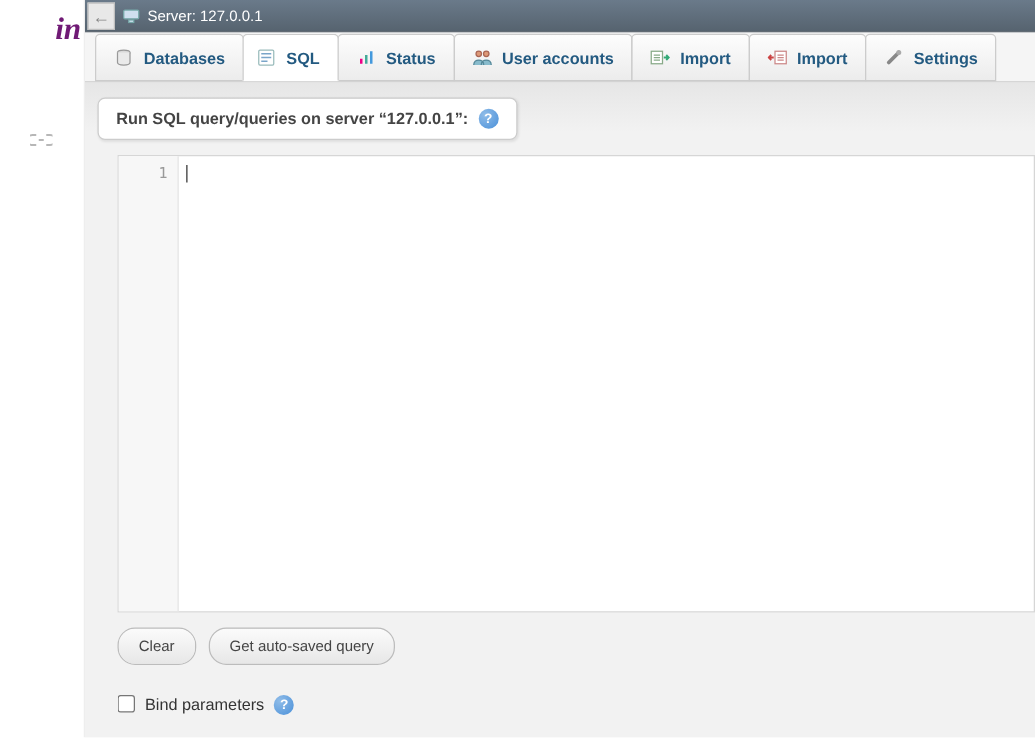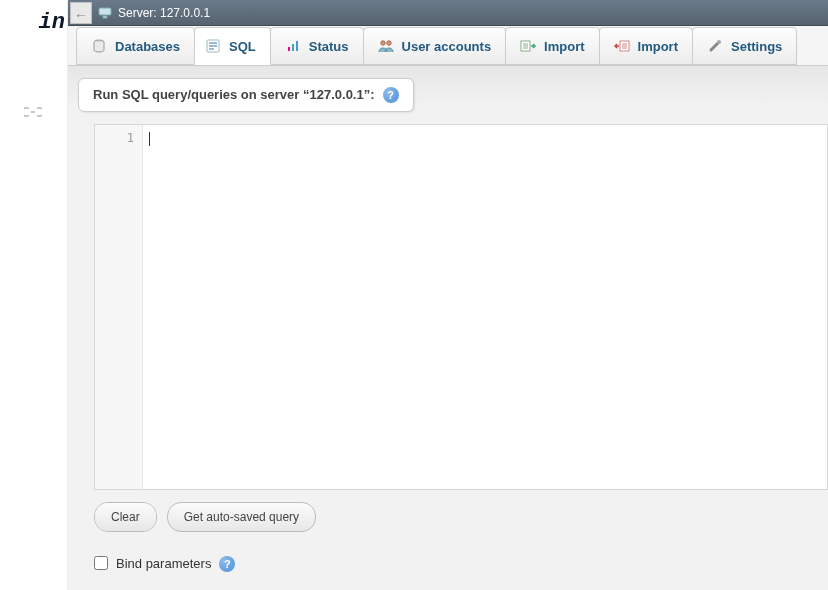--- a/index.html
+++ b/index.html
@@ -17,23 +17,23 @@
       left: 0; top: 0;
       width: 68px; height: 100%;
       background: #fff;
       border-right: 1px solid #eee;
     }
     .logo-fragment {
       position: absolute;
       top: 10px; right: 2px;
       font-style: italic;
       font-weight: bold;
-      font-size: 22px;
-      color: #0f172a;
-      font-family: Liberation Mono, monospace;
+      font-size: 25px;
+      color: #701a75;
+      font-family: Liberation Serif, serif;
     }
     .link-icon {
       position: absolute;
       top: 106px; left: 24px;
       width: 18px; height: 10px;
       opacity: 0.6;
     }
     .link-icon svg { width: 18px; height: 10px; }
 
     .main {

